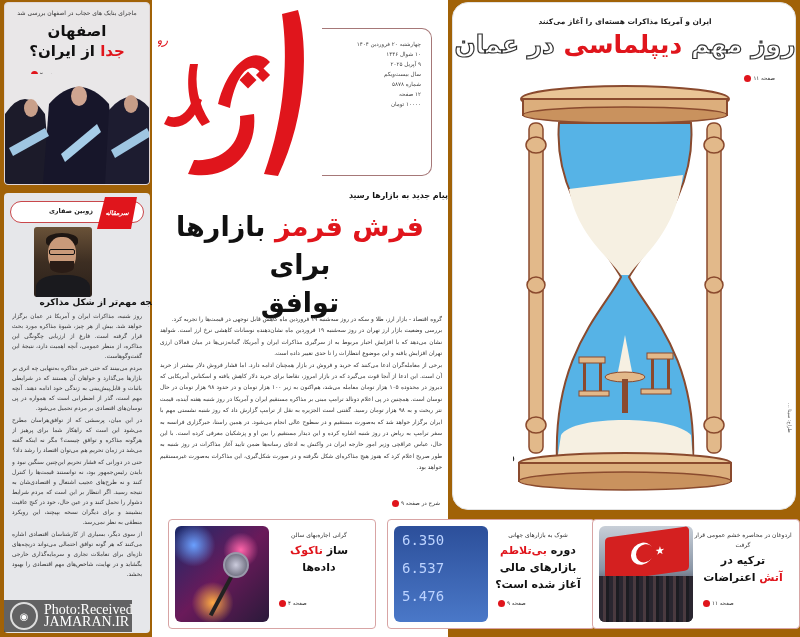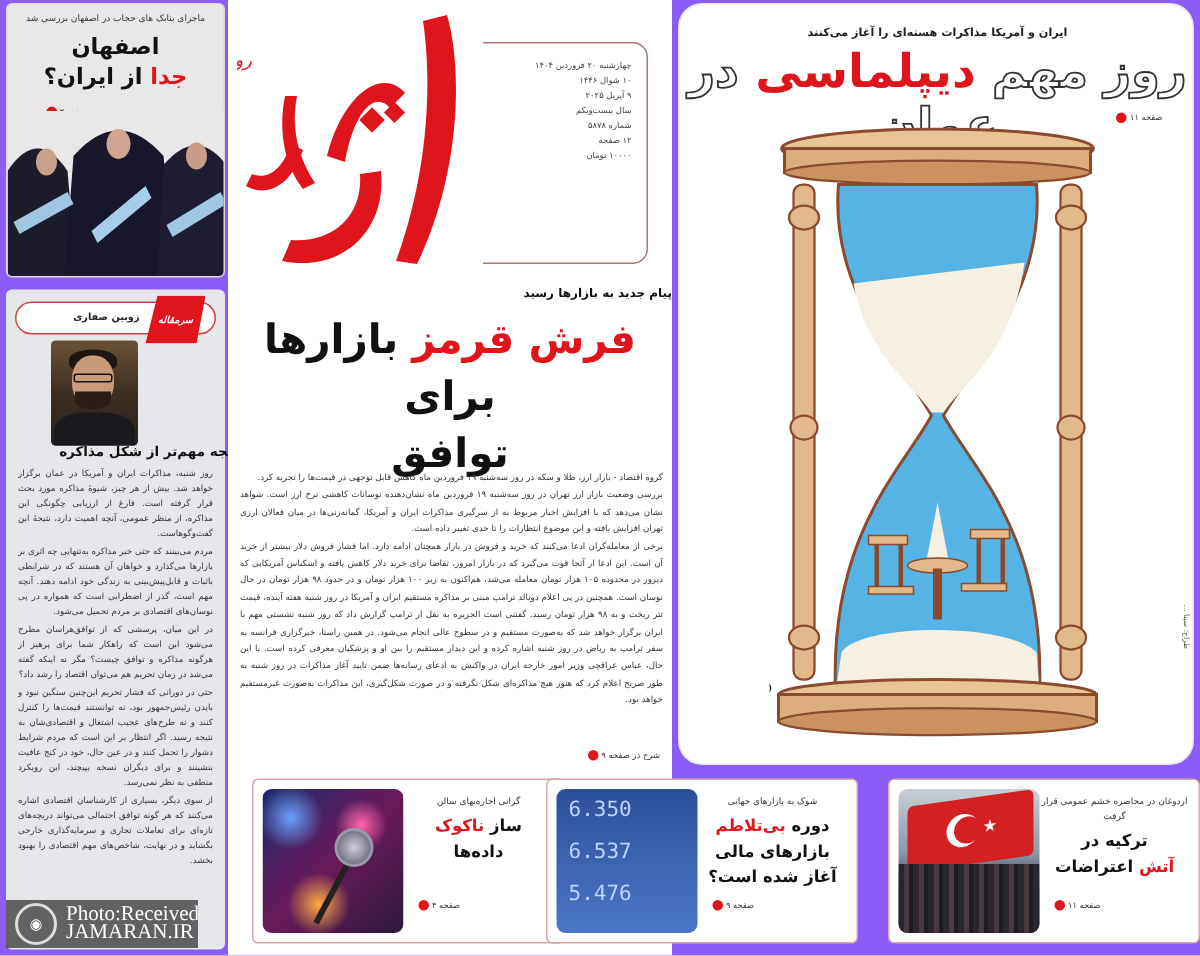--- a/index.html
+++ b/index.html
@@ -1,19 +1,19 @@
 <!DOCTYPE html>
 <html><head>
 <meta charset="utf-8">
 <style>
   * { box-sizing: border-box; margin: 0; padding: 0; }
   html, body { width: 800px; height: 637px; overflow: hidden; background: #f1f1f1; }
   body { position: relative; font-family: "DejaVu Sans", sans-serif; color: #222; direction: rtl; }
 
-  .page { position: absolute; left: 0; top: 0; width: 800px; height: 637px; background: #8b5cf6; }
+  .page { position: absolute; left: 0; top: 0; width: 800px; height: 637px; background: #a16207; }
 
   
   .left-top {
     position: absolute; left: 4px; top: 2px; width: 146px; height: 183px;
     background: #e9e7e8; border: 1px solid #e0d6d6; border-radius: 4px; overflow: hidden;
   }
   .left-top .kicker { font-size: 6px; color: #333; text-align: center; margin-top: 6px; }
   .left-top .title1 { font-size: 15px; font-weight: bold; text-align: center; color: #111; margin-top: 6px; }
   .left-top .title2 { font-size: 15px; font-weight: bold; text-align: center; margin-top: 2px; }
   .left-top .title2 .red { color: #e0151c; }
@@ -81,40 +81,40 @@
   }
   .lead-body p { margin-bottom: 0; }
   .continued { position: absolute; right: 8px; top: 500px; font-size: 5.6px; color: #333; }
 
   
   .feature {
     position: absolute; left: 452px; top: 2px; width: 344px; height: 508px;
     background: #fff; border: 1.5px solid #e2e2e2; border-radius: 16px; overflow: hidden;
   }
   .feature .kicker { position: absolute; left: 0; top: 14px; width: 344px; text-align: center; font-size: 7.5px; font-weight: bold; color: #222; }
-  .feature .headline2 { position: absolute; left: 0; top: 27px; width: 344px; text-align: center; font-size: 31px; font-weight: bold; color: #fff; -webkit-text-stroke: 1.2px #333; }
+  .feature .headline2 { position: absolute; left: 0; top: 27px; width: 344px; text-align: center; font-size: 25px; font-weight: bold; color: #fff; -webkit-text-stroke: 1.2px #333; }
   .feature .headline2 .red { color: #e0151c; -webkit-text-stroke: 0; }
   .feature .pageref { position: absolute; right: 20px; top: 72px; font-size: 5.5px; color: #333; }
   .hourglass { position: absolute; left: 60px; top: 82px; }
   .credit { position: absolute; right: 2px; top: 400px; writing-mode: vertical-rl; font-size: 5px; color: #555; }
 
   
   .teaser {
     position: absolute; top: 519px; width: 208px; height: 110px;
     background: #fff; border: 1.5px solid #d8a4a4; border-radius: 4px; overflow: hidden;
   }
   .teaser .img { position: absolute; left: 6px; top: 6px; width: 94px; height: 96px; border-radius: 6px; overflow: hidden; }
   .teaser .txt { position: absolute; right: 6px; top: 10px; width: 100px; text-align: center; }
   .teaser .k { font-size: 6px; color: #333; line-height: 10px; }
   .teaser .h { font-size: 11px; font-weight: bold; color: #111; line-height: 17px; margin-top: 2px; }
   .teaser .h .red { color: #e0151c; }
   .teaser .pref { position: absolute; left: 110px; top: 80px; font-size: 5.5px; color: #333; }
 
   .t1 { left: 168px; }
-  .t2 { left: 364px; }
+  .t2 { left: 387px; }
   .t3 { left: 592px; }
 
   .mic-img { background: radial-gradient(circle at 20% 20%, #6aa0ff 0, transparent 20%), radial-gradient(circle at 70% 25%, #ff66aa 0, transparent 18%), radial-gradient(circle at 40% 80%, #ffaa44 0, transparent 22%), linear-gradient(135deg, #1a2a6a 0%, #6a1a5a 50%, #2a1a3a 100%); }
   .mic-head { position: absolute; left: 48px; top: 26px; width: 26px; height: 26px; border-radius: 50%; background: radial-gradient(circle, #ccd 0, #778 70%); border: 2px solid #99a; }
   .mic-stick { position: absolute; left: 44px; top: 48px; width: 4px; height: 44px; background: #222; transform: rotate(28deg); }
   .board-img { background: linear-gradient(180deg, #2c4f9a 0%, #4a78c8 100%); }
   .board-img .row { position: absolute; left: 8px; font-family: "DejaVu Sans Mono", monospace; font-size: 14px; color: #bcd3ff; direction: ltr; }
   .flag-img { background: linear-gradient(180deg, #c8cfd8 0%, #8a96a6 45%, #3a3a48 70%, #2a2630 100%); }
   .flag { position: absolute; left: 6px; top: 6px; width: 84px; height: 44px; background: #d42020; transform: skewY(-8deg); border-radius: 4px; }
   .crescent { position: absolute; left: 26px; top: 10px; width: 22px; height: 22px; border-radius: 50%; background: #fff; }

